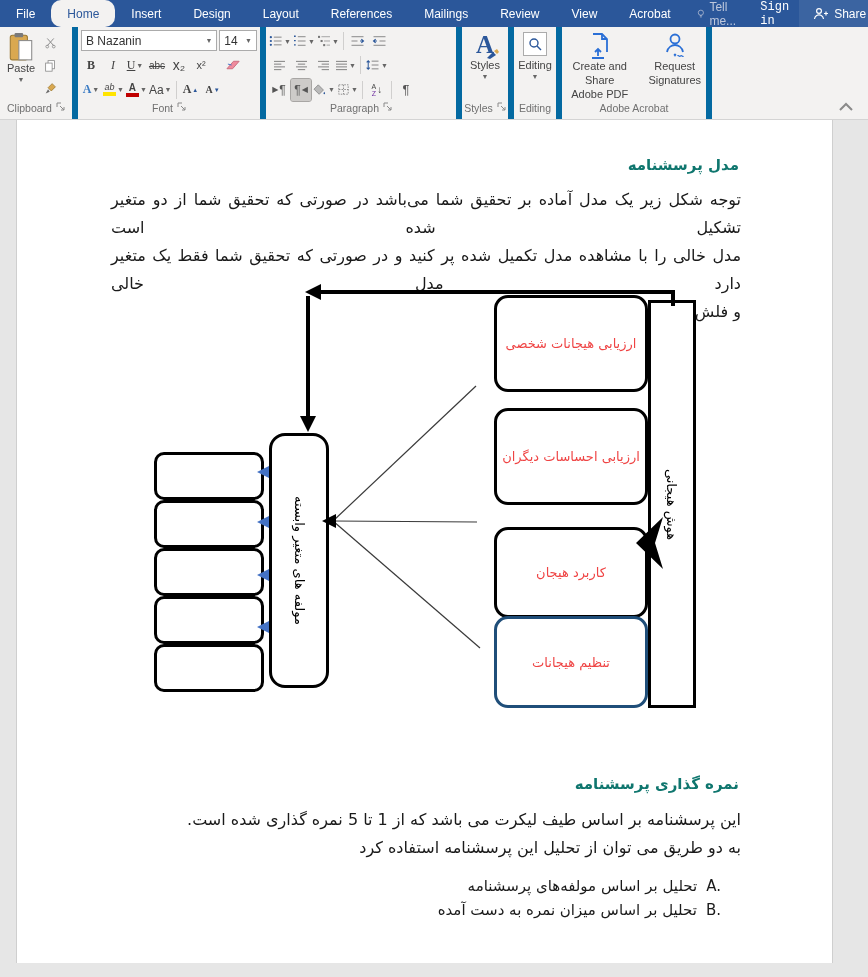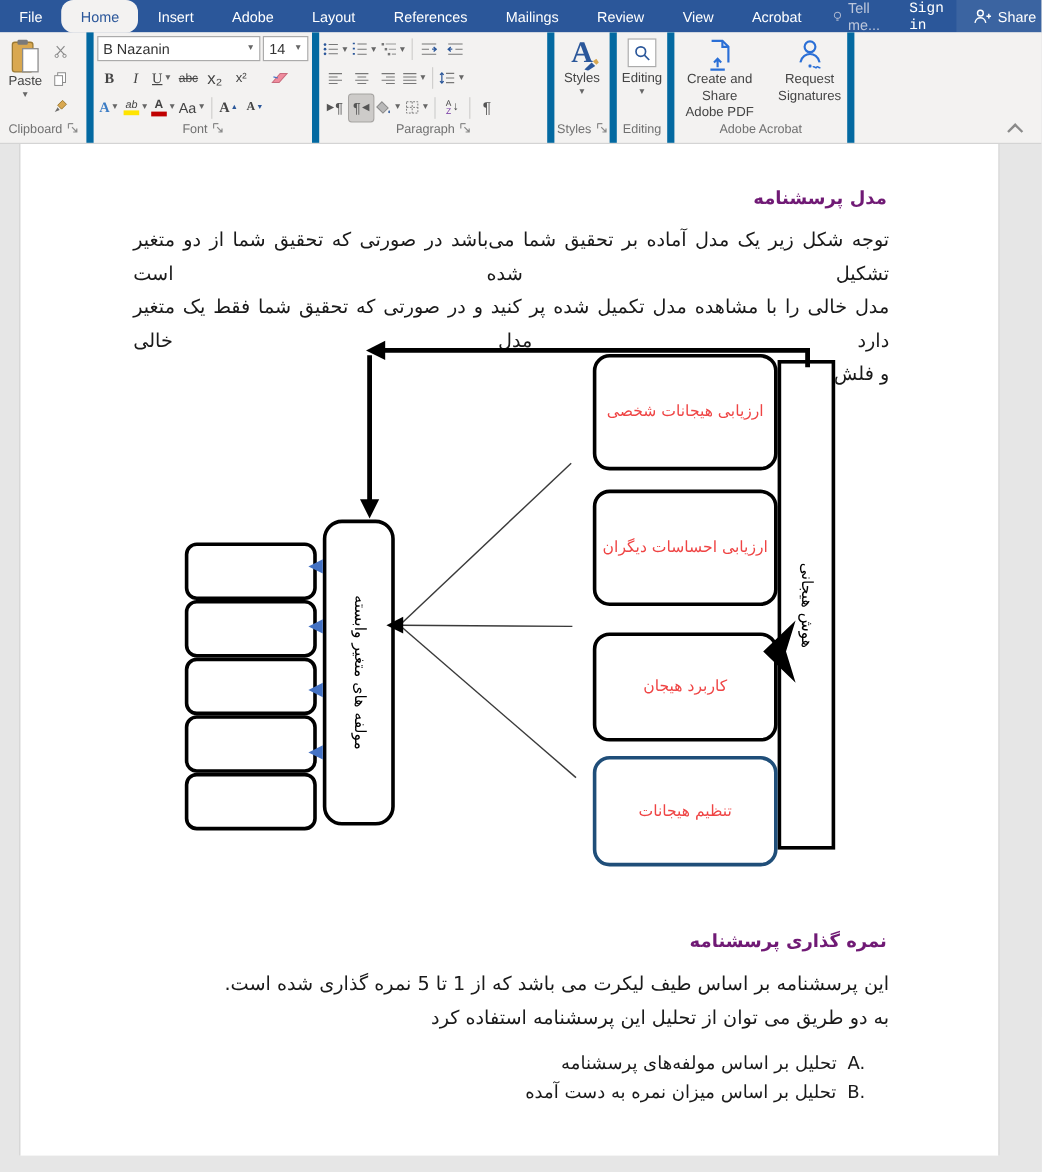--- a/index.html
+++ b/index.html
@@ -53,21 +53,21 @@
   .g-styles { width:52px; } .g-editing { width:48px; } .g-acrobat { width:150px; }
   .bigA { font-size:25px; font-weight:bold; color:#2b579a; line-height:1; font-family:"Liberation Serif", serif; position:relative; }
   .magbtn { width:24px; height:24px; background:#fff; border:1px solid #ababab; display:flex; align-items:center; justify-content:center; }
   .ribbon-collapse { position:absolute; right:14px; bottom:6px; width:16px; height:12px; }
 
   
   .docarea { position:relative; height:856px; background:#e6e6e6; }
   .page { position:absolute; left:16px; top:0; width:817px; height:843px; background:#fff;
           border-left:1px solid #cfcfcf; border-right:1px solid #cfcfcf; }
   .fa { font-family:"DejaVu Sans", sans-serif; direction:rtl; color:#1a1a1a; }
-  .h-orange { position:absolute; font-size:15px; font-weight:bold; color:#701a75; }
+  .h-orange { position:absolute; font-size:15px; font-weight:bold; color:#0f766e; }
   .pblock { position:absolute; left:94px; width:630px; font-size:16px; line-height:28px; }
   .pline-j { text-align:justify; text-align-last:justify; }
   .pline-r { text-align:right; }
 
   
   .shape { position:absolute; background:#fff; border:3px solid #000; }
   .round { border-radius:14px; }
   .rbox { left:477px; width:154px; display:flex; align-items:center; justify-content:center;
           font-size:13px; color:#ef4444; text-align:center; padding:4px; z-index:3; }
   .rbox4 { border-color:#1f4e79; }
@@ -83,21 +83,21 @@
 </style>
 </head>
 <body>
 
 <div class="app">
 
   <div class="tabbar">
     <div class="tab">File</div>
     <div class="tab active">Home</div>
     <div class="tab">Insert</div>
-    <div class="tab">Adobe</div>
+    <div class="tab">Design</div>
     <div class="tab">Layout</div>
     <div class="tab">References</div>
     <div class="tab">Mailings</div>
     <div class="tab">Review</div>
     <div class="tab">View</div>
     <div class="tab">Acrobat</div>
     <div class="tabbar-right">
       <div class="tellme">
         <svg class="ic" width="12" height="14" viewBox="0 0 12 14">
             <circle cx="6" cy="5" r="4" fill="none" stroke="#aab6cf" stroke-width="1.3"></circle>
@@ -420,21 +420,21 @@
 
       <div class="shape tallbox">
         <div class="vtext fa">
             <span>هوش هیجانی</span>
           </div>
       </div>
 
       <div class="shape round rbox fa" style="top:175px; height:97px;">ارزیابی هیجانات شخصی</div>
       <div class="shape round rbox fa" style="top:288px; height:97px;">ارزیابی احساسات دیگران</div>
       <div class="shape round rbox fa" style="top:407px; height:91px;">کاربرد هیجان</div>
-      <div class="shape round rbox rbox4 fa" style="top:510px; height:92px;">تنظیم هیجانات</div>
+      <div class="shape round rbox rbox4 fa" style="top:496px; height:92px;">تنظیم هیجانات</div>
 
       <div class="shape midbox">
         <div class="vtext fa">
             <span>مولفه های متغیر وابسته</span>
           </div>
       </div>
 
       <div class="shape lbox" style="top:332px;"></div>
       <div class="shape lbox" style="top:380px;"></div>
       <div class="shape lbox" style="top:428px;"></div>

